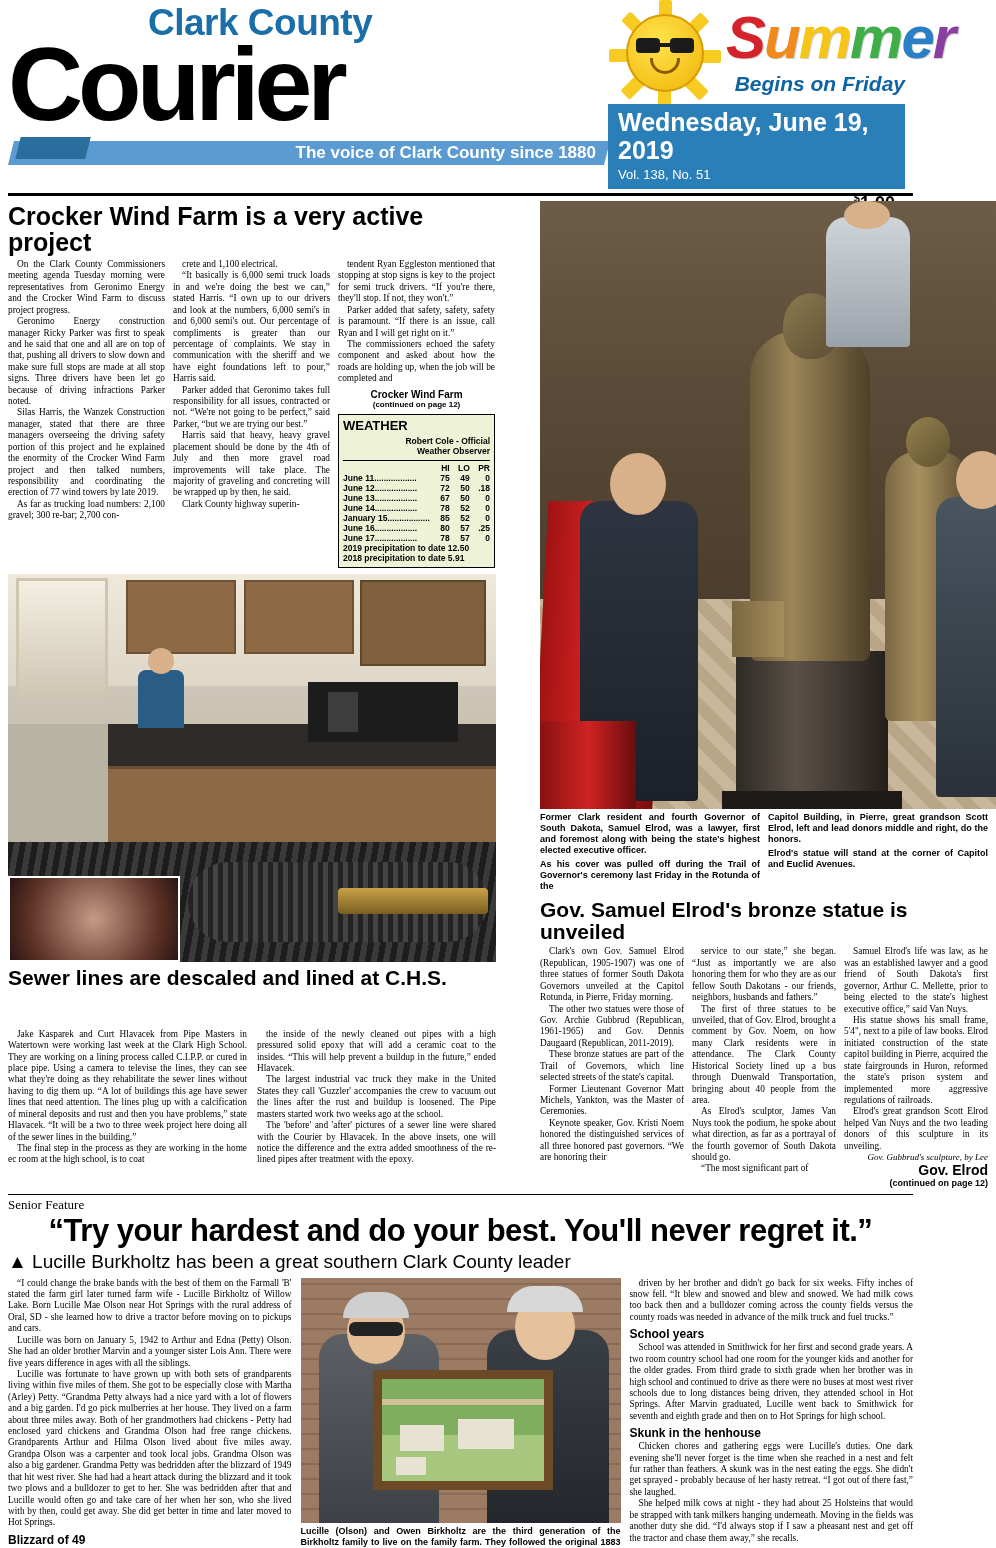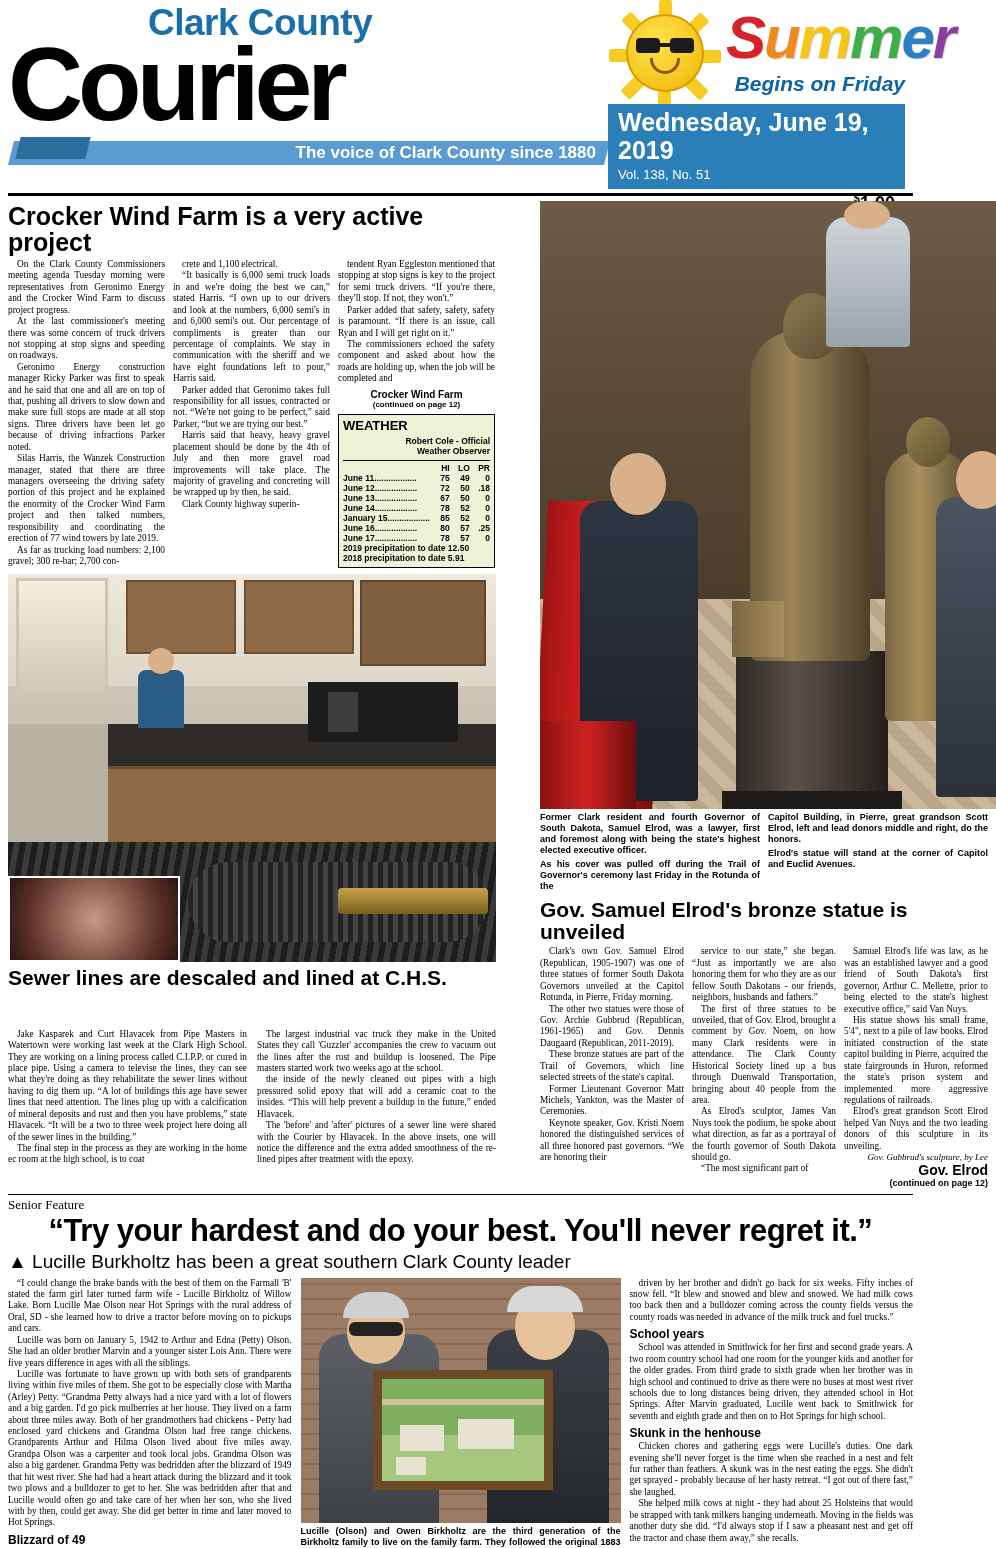--- a/index.html
+++ b/index.html
@@ -352,21 +352,20 @@
 
   <div class="top-wrap">
 
     <div class="top-left">
       <div class="hl h-crocker">Crocker Wind Farm is a very active project</div>
 
       <div class="cols3">
         <div class="col3">
           <div class="body-txt">
             <p>On the Clark County Commissioners meeting agenda Tuesday morning were representatives from Geronimo Energy and the Crocker Wind Farm to discuss project progress.</p>
-            <p>At the last commissioner's meeting there was some concern of truck drivers not stopping at stop signs and speeding on roadways.</p>
             <p>Geronimo Energy construction manager Ricky Parker was first to speak and he said that one and all are on top of that, pushing all drivers to slow down and make sure full stops are made at all stop signs. Three drivers have been let go because of driving infractions Parker noted.</p>
             <p>Silas Harris, the Wanzek Construction manager, stated that there are three managers overseeing the driving safety portion of this project and he explained the enormity of the Crocker Wind Farm project and then talked numbers, responsibility and coordinating the erection of 77 wind towers by late 2019.</p>
             <p>As far as trucking load numbers: 2,100 gravel; 300 re-bar; 2,700 con-</p>
           </div>
         </div>
         <div class="col3">
           <div class="body-txt">
             <p>crete and 1,100 electrical.</p>
             <p>“It basically is 6,000 semi truck loads in and we're doing the best we can,” stated Harris. “I own up to our drivers and look at the numbers, 6,000 semi's in and 6,000 semi's out. Our percentage of compliments is greater than our percentage of complaints. We stay in communication with the sheriff and we have eight foundations left to pour,” Harris said.</p>
             <p>Parker added that Geronimo takes full responsibility for all issues, contracted or not. “We're not going to be perfect,” said Parker, “but we are trying our best.”</p>
@@ -477,22 +476,22 @@
 
       <div class="cols2">
         <div class="col2">
           <div class="body-txt">
             <p>Jake Kasparek and Curt Hlavacek from Pipe Masters in Watertown were working last week at the Clark High School. They are working on a lining process called C.I.P.P. or cured in place pipe. Using a camera to televise the lines, they can see what they're doing as they rehabilitate the sewer lines without having to dig them up. “A lot of buildings this age have sewer lines that need attention. The lines plug up with a calcification of mineral deposits and rust and then you have problems,” state Hlavacek. “It will be a two to three week project here doing all of the sewer lines in the building.”</p>
             <p>The final step in the process as they are working in the home ec room at the high school, is to coat</p>
           </div>
         </div>
         <div class="col2">
           <div class="body-txt">
+            <p>the inside of the newly cleaned out pipes with a high pressured solid epoxy that will add a ceramic coat to the insides. “This will help prevent a buildup in the future,” ended Hlavacek.</p>
             <p>The largest industrial vac truck they make in the United States they call 'Guzzler' accompanies the crew to vacuum out the lines after the rust and buildup is loosened. The Pipe masters started work two weeks ago at the school.</p>
-            <p>the inside of the newly cleaned out pipes with a high pressured solid epoxy that will add a ceramic coat to the insides. “This will help prevent a buildup in the future,” ended Hlavacek.</p>
             <p>The 'before' and 'after' pictures of a sewer line were shared with the Courier by Hlavacek. In the above insets, one will notice the difference and the extra added smoothness of the re-lined pipes after treatment with the epoxy.</p>
           </div>
         </div>
       </div>
     </div>
 
     <div class="top-right">
       <div class="statue-photo photo">
         <div class="wallbg"></div>
         <div class="floor"></div>

